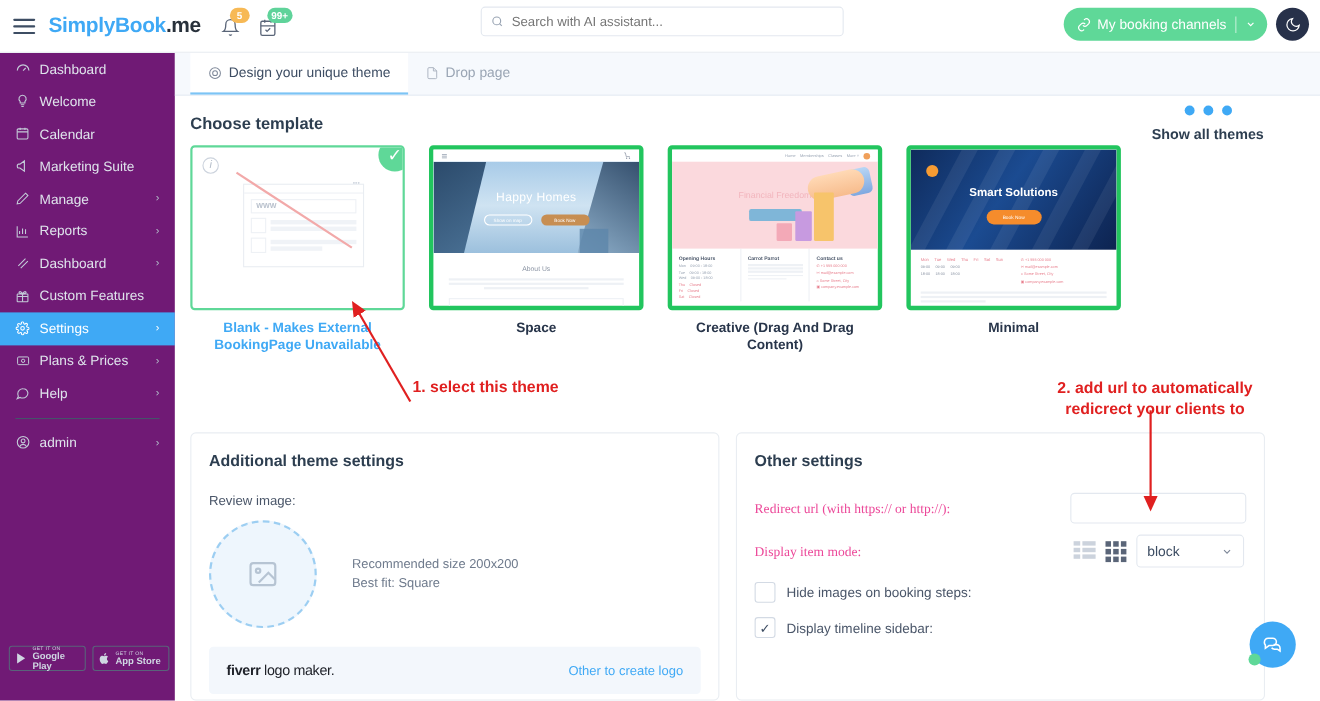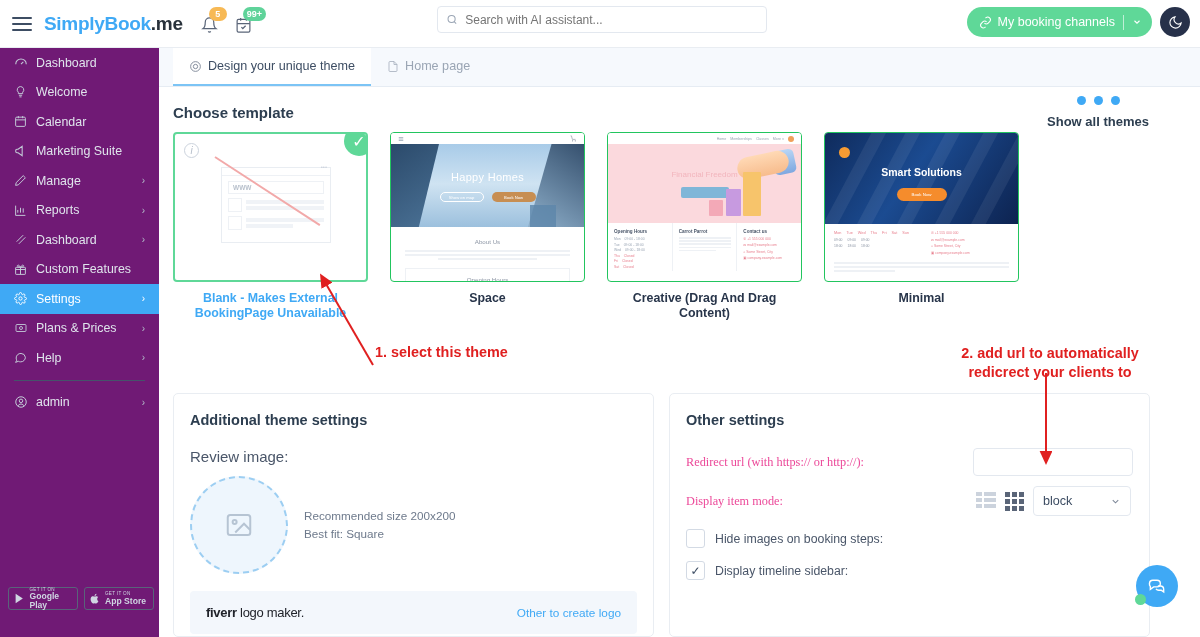--- a/index.html
+++ b/index.html
@@ -86,21 +86,21 @@
     font-size: 12.6px; color: #9aa5b4; cursor: pointer; border-bottom: 2px solid transparent;
   }
   .tab.active { color: #3d4d63; background: #fff; border-bottom-color: #7cc4f5; }
 
   .sec-title { font-size: 15px; font-weight: bold; color: #2d3e50; margin: 17px 0 0 14px; }
 
   .tpl-row { position: relative; margin: 11px 0 0 14px; display: flex; gap: 22px; }
   .tpl { width: 195px; cursor: pointer; }
   .tpl-thumb {
     width: 195px; height: 150px; border-radius: 4px; overflow: hidden; position: relative;
-    background: #fff; border: 1px solid #22c55e;
+    background: #fff; border: 4px solid #22c55e;
   }
   .tpl.selected .tpl-thumb { border: 2px solid #5fd898; }
   .tpl-name {
     margin-top: 9px; text-align: center; font-size: 12.4px; font-weight: bold;
     color: #28354a; line-height: 1.22;
   }
   .tpl.selected .tpl-name { color: #3fa9f5; }
   .check {
     position: absolute; top: -8px; right: -8px; width: 30px; height: 30px; border-radius: 50%;
     background: #5fd898; display: flex; align-items: center; justify-content: center;
@@ -197,22 +197,22 @@
   .showall { position: absolute; right: 27px; top: 48px; text-align: center; width: 150px; }
   .dots { display: flex; gap: 8px; justify-content: center; margin-bottom: 9px; }
   .dots i { width: 9px; height: 9px; border-radius: 50%; background: #3fa9f5; display: block; }
   .showall .lbl { font-size: 13px; font-weight: bold; color: #2d3e50; cursor: pointer; }
 
   
   .panels { position: absolute; top: 345px; left: 14px; display: flex; gap: 15px; }
   .panel { width: 481px; border: 1px solid #e9edf2; border-radius: 5px; background: #fff;
            padding: 18px 16px 0 16px; height: 244px; overflow: hidden; }
   .panel h3 { font-size: 14.5px; font-weight: bold; color: #2d3e50; margin-bottom: 20px; }
-  .fld-lbl { font-size: 15px; color: #4a5669; }
-  .review-row { display: flex; align-items: center; gap: 16px; margin-top: 11px; }
+  .fld-lbl { font-size: 12px; color: #4a5669; }
+  .review-row { display: flex; align-items: center; gap: 32px; margin-top: 11px; }
   .dropzone {
     width: 98px; height: 98px; border-radius: 50%; border: 2px dashed #9ccef2;
     background: #eef6fd; display: flex; align-items: center; justify-content: center;
   }
   .hint { font-size: 11.7px; color: #6e7a8c; line-height: 1.55; }
   .fiverr {
     margin-top: 17px; height: 43px; background: #f3f7fc; border-radius: 4px;
     display: flex; align-items: center; justify-content: space-between; padding: 0 16px;
   }
   .fiverr .fv { font-size: 13px; color: #20232a; letter-spacing: -0.3px; }
@@ -457,21 +457,21 @@
             <circle cx="12" cy="12" r="9"></circle>
             <circle cx="12" cy="12" r="4"></circle>
           </svg>
         <span>Design your unique theme</span>
       </div>
       <div class="tab">
         <svg width="12" height="13" viewBox="0 0 24 24" fill="none" stroke="#a9b2bf" stroke-width="1.7">
             <path d="M14 2H6a2 2 0 0 0-2 2v16a2 2 0 0 0 2 2h12a2 2 0 0 0 2-2V8z"></path>
             <path d="M14 2v6h6"></path>
           </svg>
-        <span>Home page</span>
+        <span>Drop page</span>
       </div>
     </div>
 
     <div class="sec-title">Choose template</div>
 
     <div class="tpl-row">
 
       <div class="tpl selected">
         <div class="tpl-thumb">
           <div class="info-i">i</div>

